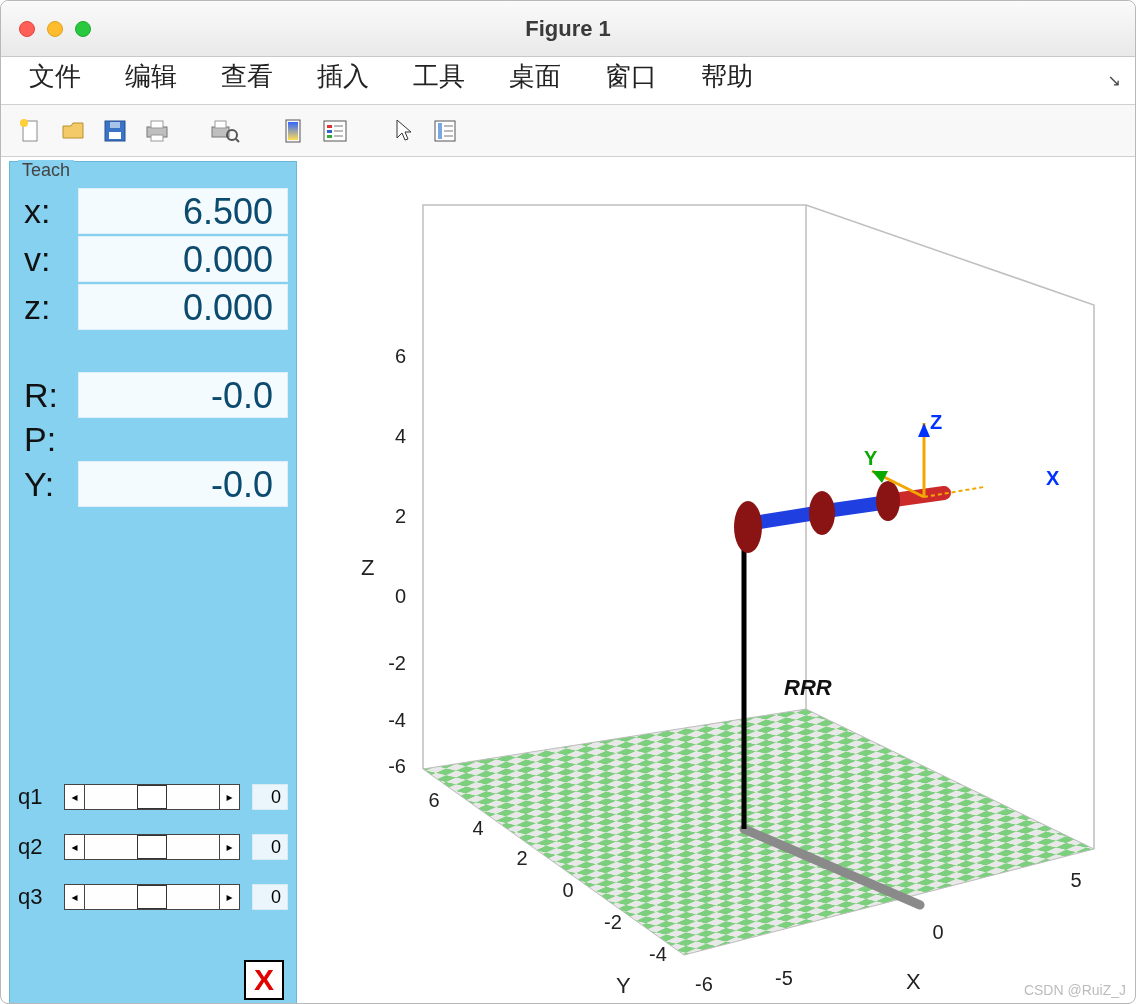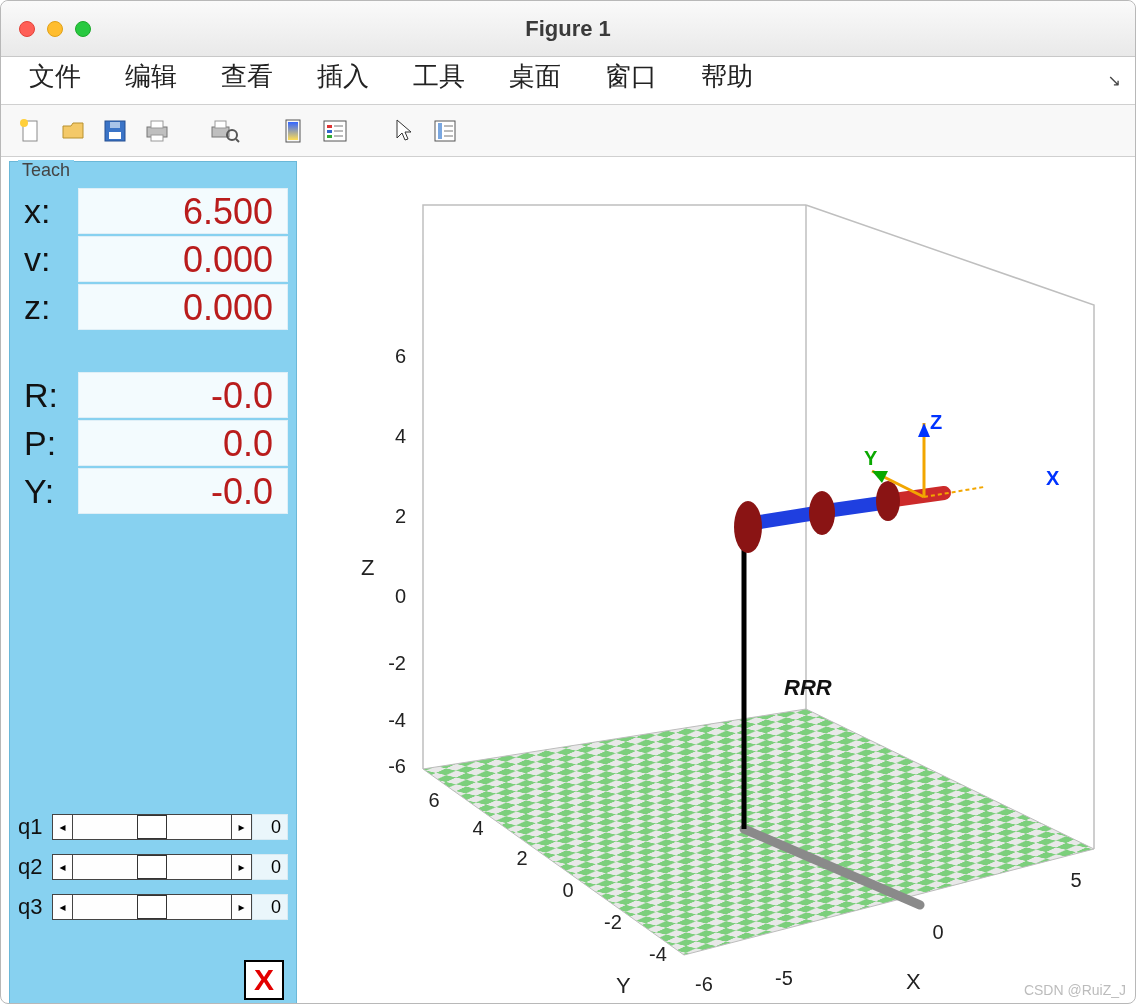--- a/index.html
+++ b/index.html
@@ -61,29 +61,29 @@
   .panel-title {
     position:absolute; top:-2px; left:8px; font-size:18px; color:#444;
     background:#87d1f0; padding:0 4px;
   }
   .panel .grid {
     margin-top:18px;
   }
   .row { display:flex; align-items:center; margin-bottom:2px; }
   .row .lab { width:60px; font-size:34px; color:#111; padding-left:6px; }
   .row .val {
-    flex:1; background:#f3fbfe; color:#b91c1c;
+    flex:1; background:#f3fbfe; color:#0c4a6e;
     font-size:36px; text-align:right; padding:2px 14px 2px 4px;
     font-weight:500; height:46px; line-height:42px;
     border:1px solid #dfeff7;
   }
   .spacer { height:40px; }
 
   .sliders { position:absolute; bottom:78px; left:8px; right:8px; }
-  .srow { display:flex; align-items:center; margin-bottom:14px; gap:0;}
+  .srow { display:flex; align-items:center; margin-bottom:24px; gap:12px;}
   .srow .slab{ width:34px; font-size:22px; color:#111;}
   .slider {
     flex:1; height:26px; background:#fff; border:1px solid #444;
     position:relative; display:flex;
   }
   .slider .sbtn { width:20px; height:100%; border-right:1px solid #444;
     display:flex; align-items:center; justify-content:center;
     font-size:12px; background:#fefefe; }
   .slider .sbtn.r { border-right:0; border-left:1px solid #444; }
   .slider .strack { flex:1; position:relative; background:#fefefe;}
@@ -227,21 +227,20 @@
         <div class="lab">z:</div>
         <div class="val">0.000</div>
       </div>
       <div class="spacer"></div>
       <div class="row">
         <div class="lab">R:</div>
         <div class="val">-0.0</div>
       </div>
       <div class="row">
         <div class="lab">P:</div>
-        <div class="val">0.0</div>
       </div>
       <div class="row">
         <div class="lab">Y:</div>
         <div class="val">-0.0</div>
       </div>
     </div>
 
     <div class="sliders">
       <div class="srow">
         <div class="slab">q1</div>

